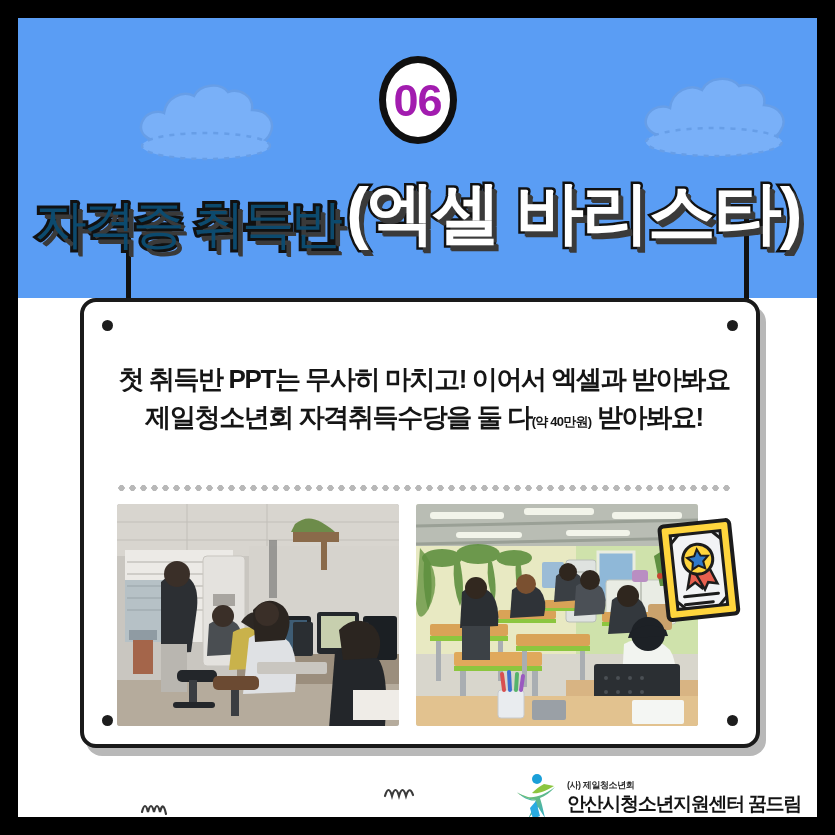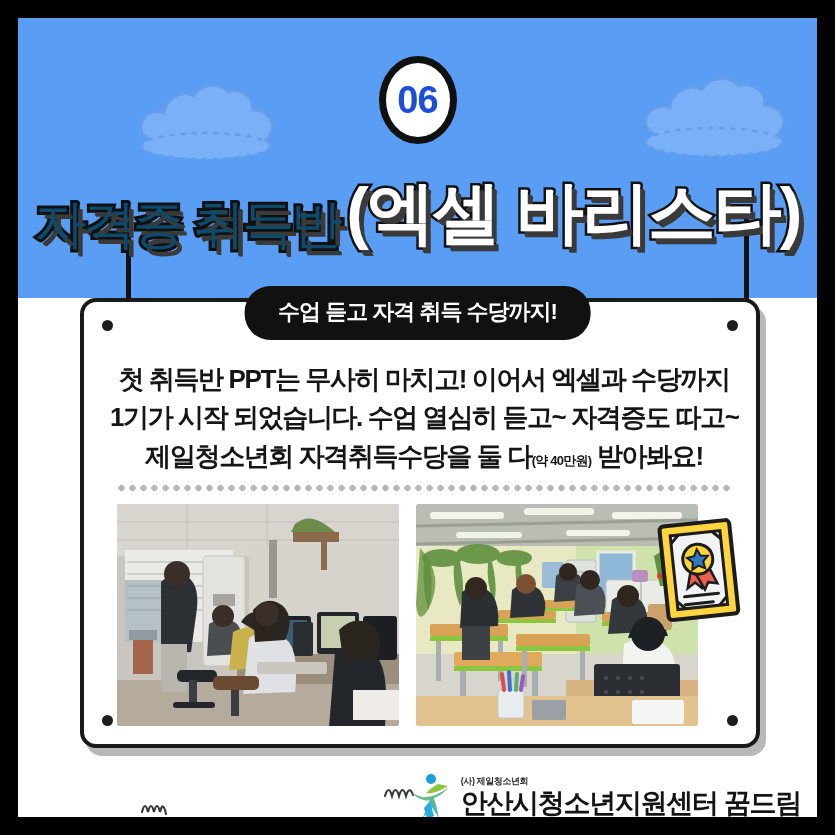--- a/index.html
+++ b/index.html
@@ -58,23 +58,23 @@
     height: 88px;
     border-radius: 50%;
     background: #ffffff;
     border: 7px solid #101010;
     display: flex;
     align-items: center;
     justify-content: center;
     z-index: 6;
   }
   .num-badge-text {
-    font-size: 38px;
-    font-weight: bold;
-    color: #1d4ed8;
+    font-size: 45px;
+    font-weight: bold;
+    color: #a21caf;
     letter-spacing: -1px;
     line-height: 1;
   }
 
   
   .title-wrap {
     position: absolute;
     left: 0;
     top: 122px;
     width: 799px;
@@ -256,21 +256,21 @@
   .brand-mark svg { display: block; width: 100%; height: 100%; }
   .brand-text { display: flex; flex-direction: column; justify-content: center; }
   .brand-top {
     font-size: 9px;
     font-weight: bold;
     color: #2e2e2e;
     letter-spacing: -0.4px;
     margin-bottom: 2px;
   }
   .brand-name {
-    font-size: 27px;
+    font-size: 19px;
     font-weight: bold;
     color: #141414;
     letter-spacing: -1.3px;
     line-height: 1;
     white-space: nowrap;
   }
 </style>
 </head>
 <body>
 
@@ -312,22 +312,21 @@
     <div class="stem stem-left"></div>
     <div class="stem stem-right"></div>
 
     <div class="info-card">
       <span class="screw screw-tl"></span>
       <span class="screw screw-tr"></span>
       <span class="screw screw-bl"></span>
       <span class="screw screw-br"></span>
 
       <div class="body-copy">
-        <div class="body-line">첫 취득반 PPT는 무사히 마치고! 이어서 엑셀과 수당까지</div>
-        <div class="body-line">1기가 시작 되었습니다. 수업 열심히 듣고~ 자격증도 따고~</div>
+        <div class="body-line">첫 취득반 PPT는 무사히 마치고! 이어서 엑셀과 받아봐요</div>
         <div class="body-line">
           <span>제일청소년회 자격취득수당을 둘 다</span><span class="body-note">(약 40만원)</span><span> 받아봐요!</span>
         </div>
       </div>
 
       <div class="divider"></div>
 
       <div class="photos">
 
         <div class="photo">
@@ -517,21 +516,20 @@
             <circle cx="47" cy="44" r="15" fill="#ffd53d" stroke="#1c1c1c" stroke-width="3"></circle>
             <path d="M47 34 l3.2 6.6 l7.3 1 l-5.3 5.1 l1.3 7.2 l-6.5 -3.4 l-6.5 3.4 l1.3 -7.2
                      l-5.3 -5.1 l7.3 -1 z" fill="#2f79c9" stroke="#1c1c1c" stroke-width="2"></path>
             <line x1="30" y1="80" x2="64" y2="80" stroke="#1c1c1c" stroke-width="3" stroke-linecap="round"></line>
             <line x1="30" y1="88" x2="58" y2="88" stroke="#1c1c1c" stroke-width="3" stroke-linecap="round"></line>
           </g>
         </svg>
       </div>
     </div>
 
-    <div class="pill-tag">수업 듣고 자격 취득 수당까지!</div>
 
     <div class="footer">
 
       <span class="squiggle squiggle-a">
         <svg width="34" height="18" viewBox="0 0 34 18">
           <path d="M2 14 q3 -12 6 0 q3 -12 6 0 q3 -12 6 0 q3 -12 6 2" fill="none" stroke="#3a3a3a" stroke-width="2.2" stroke-linecap="round"></path>
         </svg>
       </span>
 
       <span class="squiggle squiggle-b">

